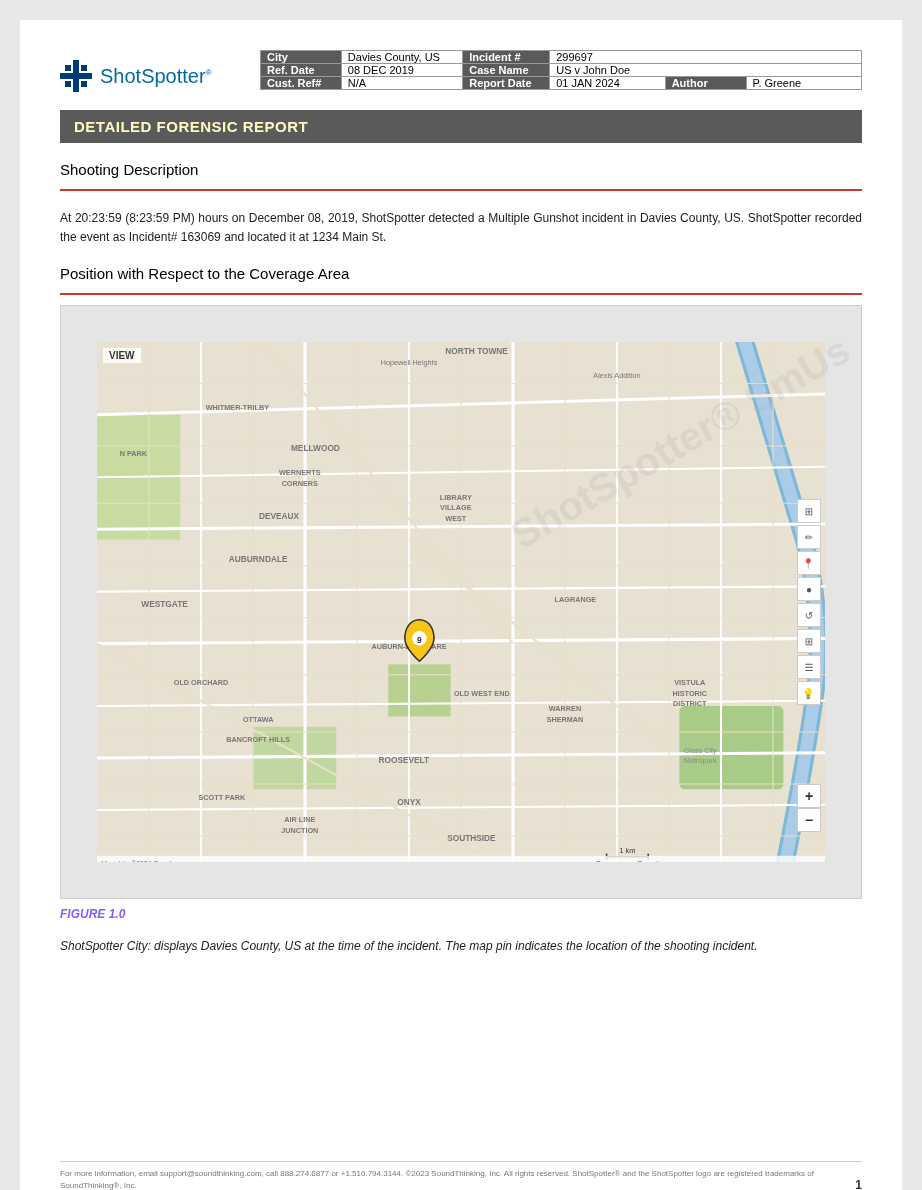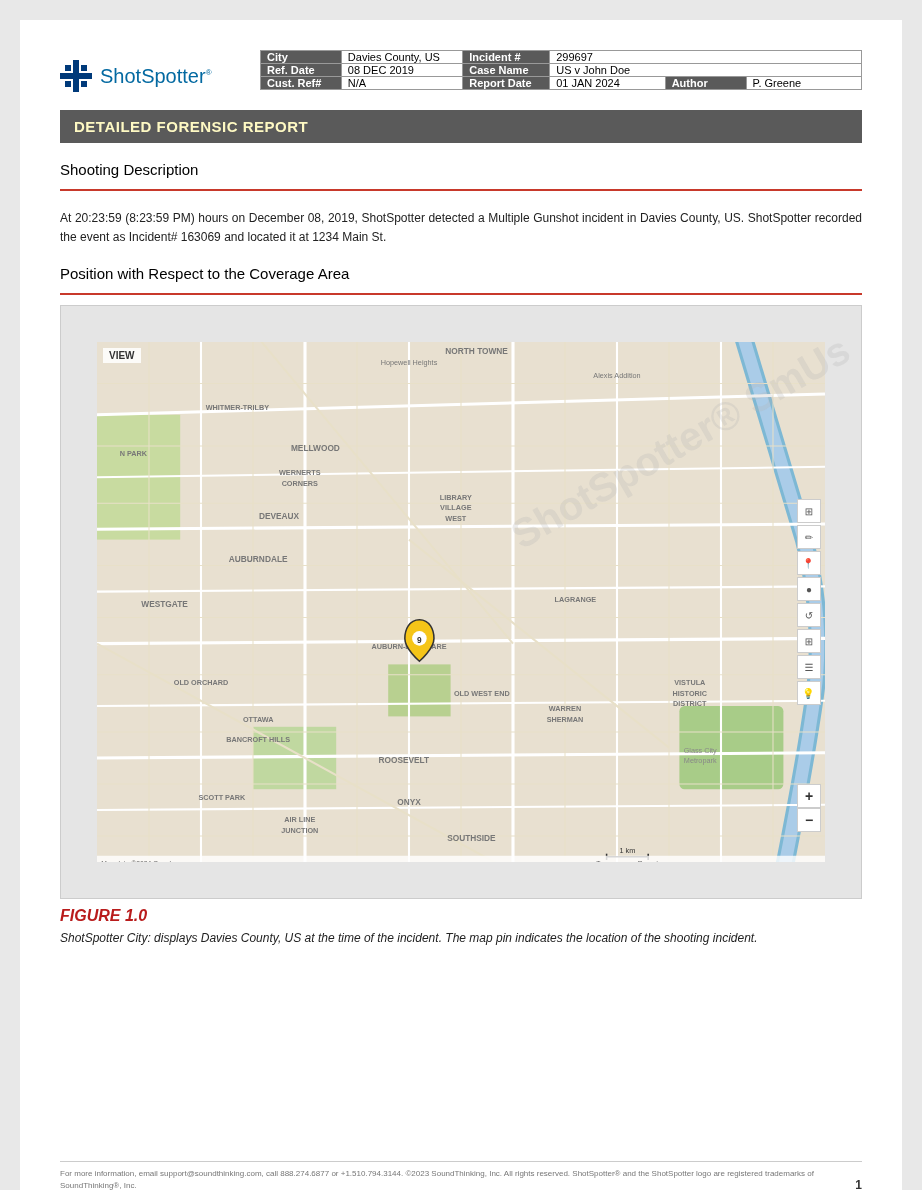--- a/index.html
+++ b/index.html
@@ -140,25 +140,25 @@
       display: flex;
       align-items: center;
       justify-content: center;
       font-size: 14px;
       cursor: pointer;
       font-weight: bold;
       color: #333;
     }
     
     .figure-label {
-      font-size: 16px;
+      font-size: 12px;
       font-style: italic;
       font-weight: bold;
-      color: #b91c1c;
-      margin-bottom: 4px;
+      color: #8b5cf6;
+      margin-bottom: 16px;
     }
     .figure-caption {
       font-size: 12px;
       font-style: italic;
       color: #222;
       line-height: 1.5;
     }
     
     .watermark {
       position: absolute;

